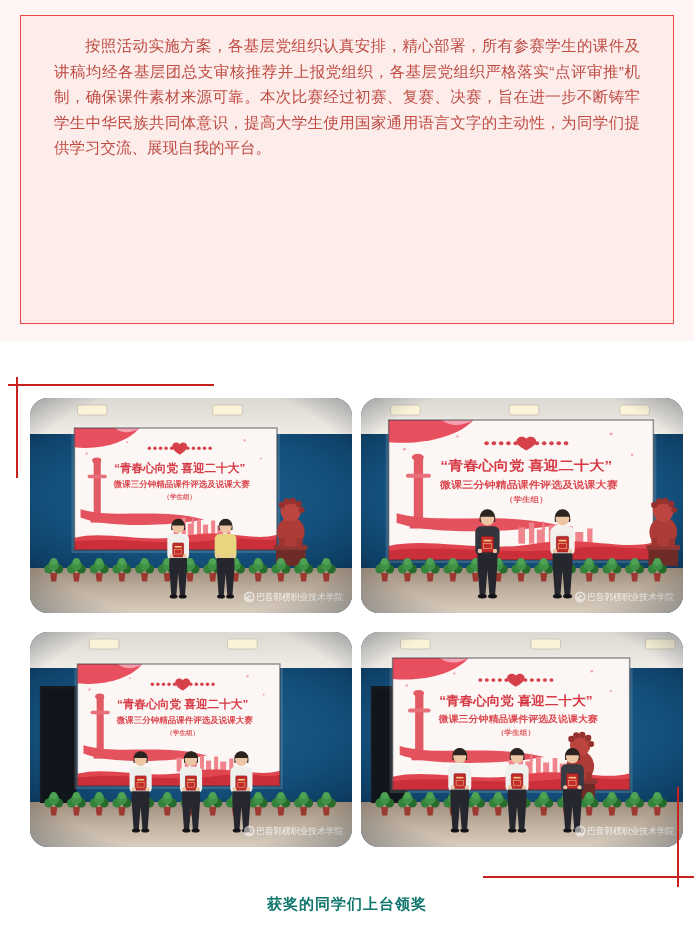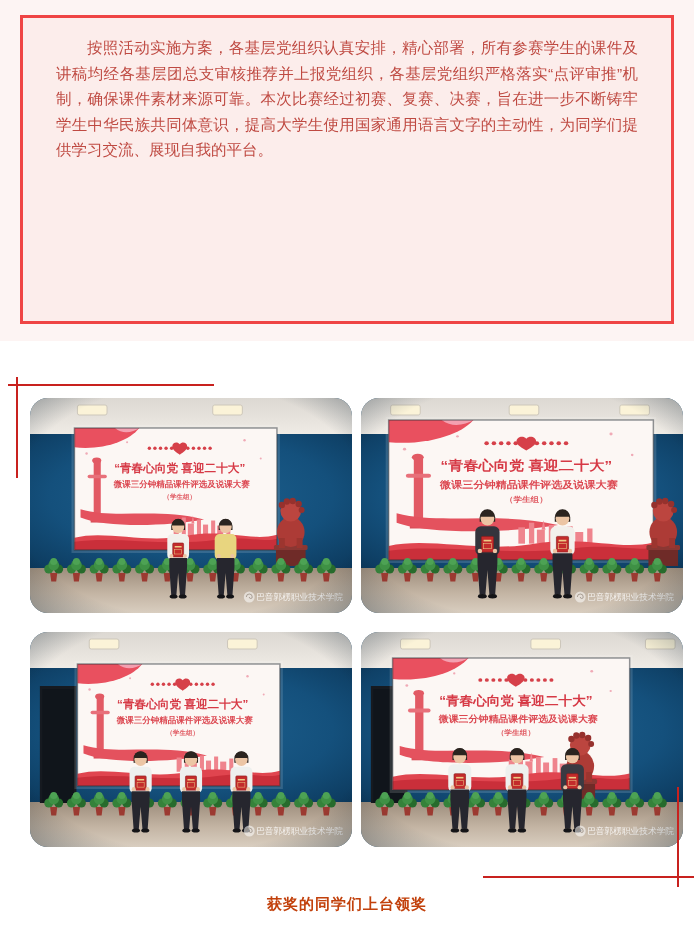--- a/index.html
+++ b/index.html
@@ -1,35 +1,35 @@
 <!DOCTYPE html>
 <html><head>
 <meta charset="utf-8">
 <style>
   *{margin:0;padding:0;box-sizing:border-box}
   html,body{background:#ffffff}
   body{font-family:"Liberation Sans","DejaVu Sans",sans-serif}
   .page{position:relative;width:694px;height:925px;margin:0 auto;background:#ffffff;overflow:hidden}
   .intro-bg{position:absolute;left:0;top:0;width:694px;height:341px;background:#fdf4f3}
-  .intro-box{position:absolute;left:20px;top:15px;width:654px;min-height:309px;background:#fcedeb;border:3px solid #ef4444;padding:17px 33px 12px}
+  .intro-box{position:absolute;left:20px;top:15px;width:654px;min-height:309px;background:#fcedeb;border:1px solid #ef4444;padding:17px 33px 12px}
   .intro-p{font-size:15.5px;line-height:25.5px;color:#bf4a42;text-indent:2em;text-align:justify}
   .intro-p + .intro-p{margin-top:25px}
   .mark{position:absolute;background:#c8211e}
   .mark-tl-v{left:16px;top:377px;width:2px;height:101px}
   .mark-tl-h{left:8px;top:384px;width:206px;height:2px}
   .mark-br-v{left:677px;top:787px;width:2px;height:100px}
   .mark-br-h{left:483px;top:876px;width:211px;height:2px}
   .gallery{position:absolute;left:30px;top:398px;width:653px;height:449px;
            display:grid;grid-template-columns:322px 322px;grid-template-rows:215px 215px;
            column-gap:9px;row-gap:19px}
   .photo{border-radius:18px;overflow:hidden;background:#0e3f63}
   .photo svg{display:block;width:100%;height:100%}
   .photo text{font-family:"Liberation Sans","DejaVu Sans",sans-serif}
   .caption{position:absolute;left:0;top:895px;width:694px;text-align:center;
-           font-size:15px;font-weight:bold;color:#c2410c;letter-spacing:1px}
+           font-size:15px;font-weight:bold;color:#0f766e;letter-spacing:1px}
 </style>
 </head>
 <body>
 
 <div class="page">
   <div class="intro-bg"></div>
 
   <section class="intro-box">
     <p class="intro-p">按照活动实施方案，各基层党组织认真安排，精心部署，所有参赛学生的课件及讲稿均经各基层团总支审核推荐并上报党组织，各基层党组织严格落实“点评审推”机制，确保课件素材来源可靠。本次比赛经过初赛、复赛、决赛，旨在进一步不断铸牢学生中华民族共同体意识，提高大学生使用国家通用语言文字的主动性，为同学们提供学习交流、展现自我的平台。</p>
   </section>

